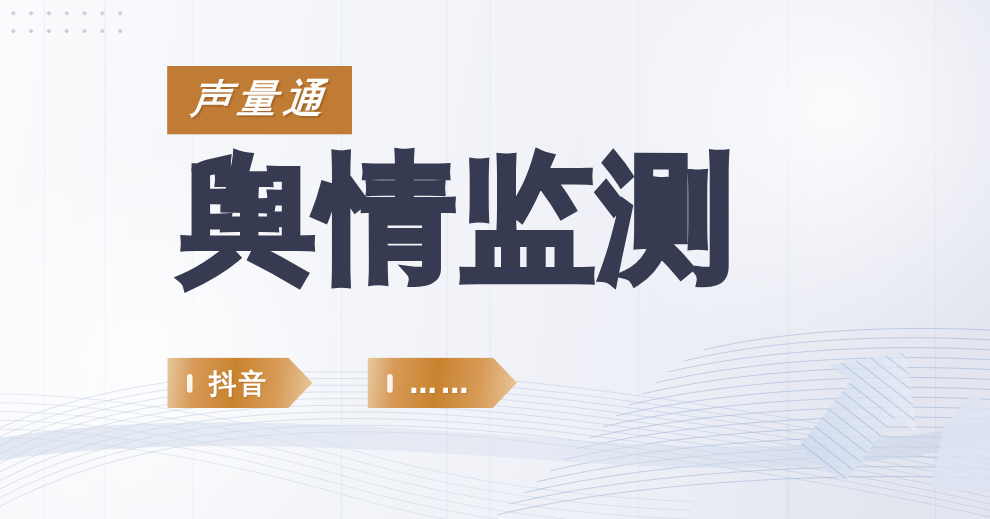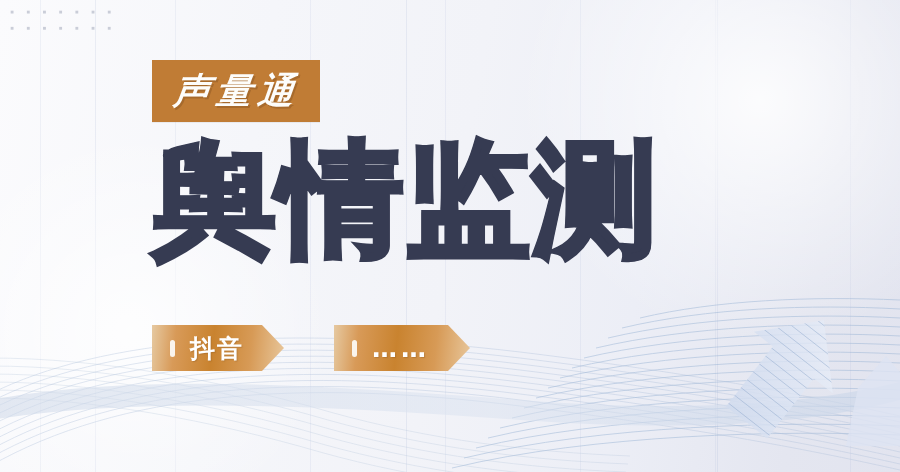--- a/index.html
+++ b/index.html
@@ -102,21 +102,21 @@
     color: #fdfdfb;
     line-height: 1;
     text-shadow: 2px 2px 0 rgba(120,74,30,0.35);
     white-space: nowrap;
     transform: skewX(-6deg);
   }
 
   
   .headline {
     position: absolute;
-    left: 0;
+    left: 11px;
     top: 134px;
     font-family: "DejaVu Sans", "Liberation Sans", sans-serif;
     font-size: 124px;
     font-weight: 700;
     line-height: 1.05;
     letter-spacing: 3px;
     color: #363b52;
     white-space: nowrap;
     -webkit-text-stroke: 5px #363b52;
     text-shadow:

